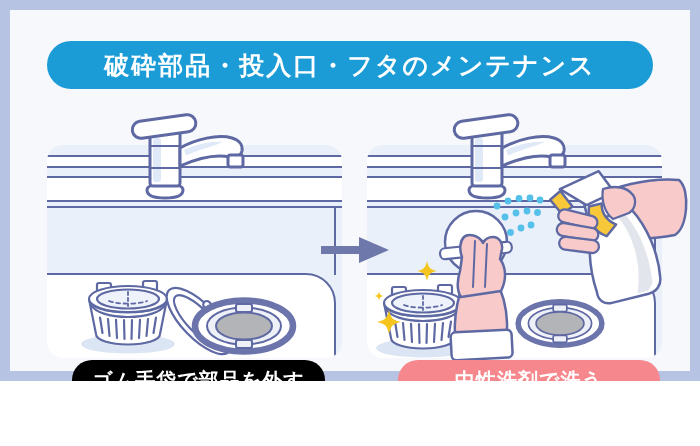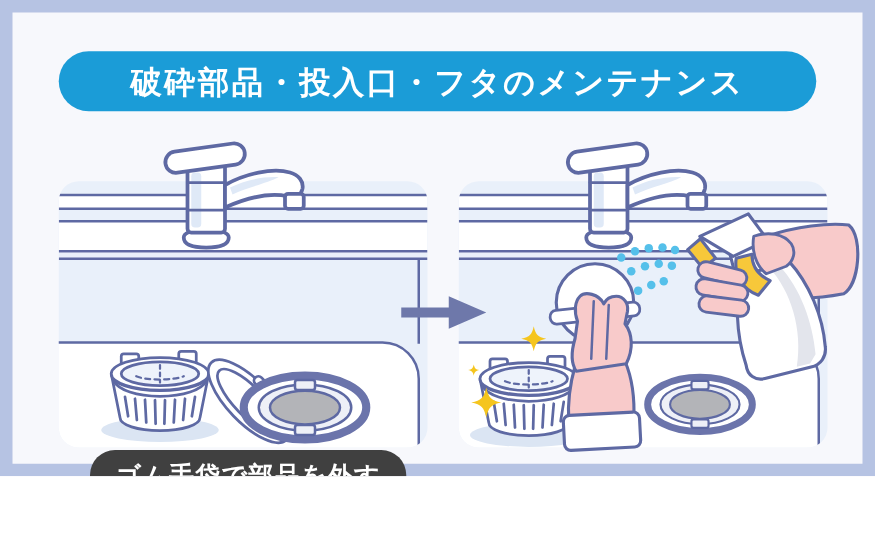--- a/index.html
+++ b/index.html
@@ -18,21 +18,21 @@
             border-top:2px solid #5e69a3;border-bottom:2px solid #5e69a3;box-sizing:border-box;}
   .stripe-b{position:absolute;left:0;right:0;top:31px;height:26px;background:#fff;
             border-top:2px solid #5e69a3;border-bottom:2px solid #5e69a3;box-sizing:border-box;}
   .line-c{position:absolute;left:0;right:0;top:61px;height:2px;background:#5e69a3;}
   .wall-line{position:absolute;right:6px;top:62px;height:68px;width:2.5px;background:#5e69a3;}
   .floor{position:absolute;left:-8px;right:6px;top:128px;height:110px;background:#fff;
          border:2.5px solid #5e69a3;border-radius:0 30px 0 0;box-sizing:border-box;}
   .caption{position:absolute;top:360px;height:40px;border-radius:20px;display:flex;
            align-items:center;justify-content:center;color:#fff;font-weight:bold;
            font-size:20px;letter-spacing:1px;}
-  .caption-left{left:72px;width:253px;background:#404040;}
+  .caption-left{left:72px;width:253px;background:#000000;}
   .caption-right{left:398px;width:262px;background:#f5878d;}
   svg{display:block;overflow:visible;}
 </style>
 </head>
 <body>
 
 <div class="frame">
   <div class="page-bg"></div>
 
   <div class="title-pill">
@@ -230,13 +230,16 @@
     </g>
   </svg>
 
   <svg class="abs" style="left:321px;top:236px" width="70" height="28" viewBox="0 0 70 28">
     <polygon points="0,10 38,10 38,1 68,14 38,27 38,18 0,18" fill="#6e78aa"></polygon>
   </svg>
 
   <div class="caption caption-left">
     <span>ゴム手袋で部品を外す</span>
   </div>
+  <div class="caption caption-right">
+    <span>中性洗剤で洗う</span>
+  </div>
 </div>
 
 </body></html>

